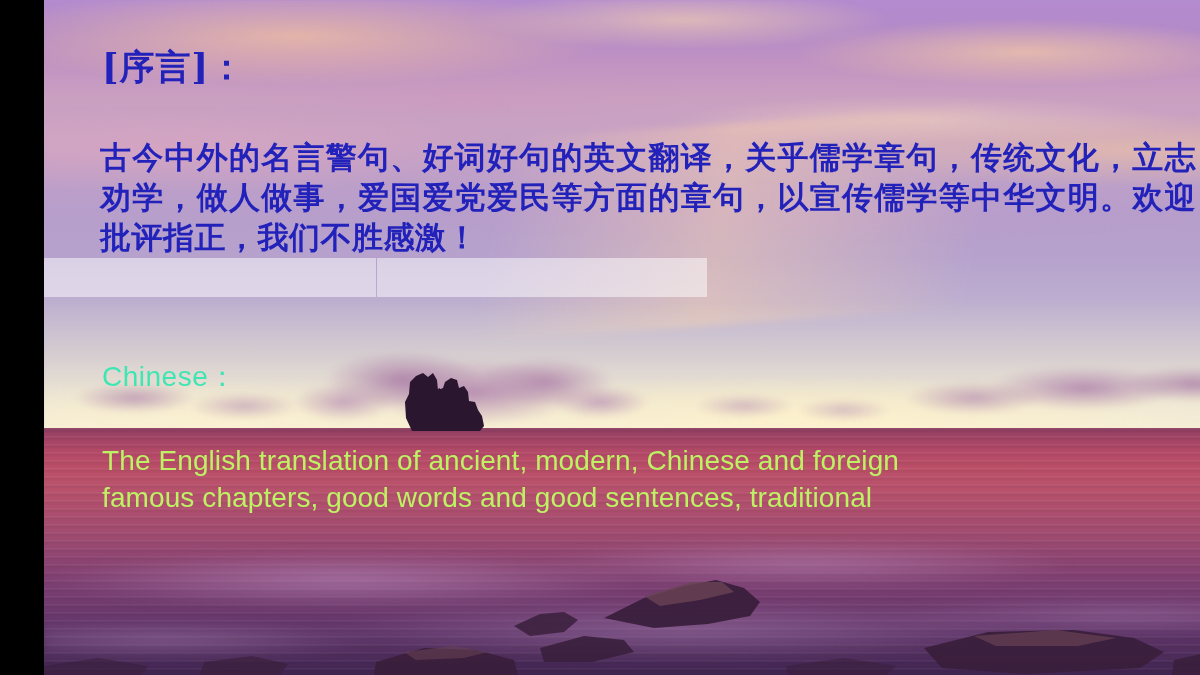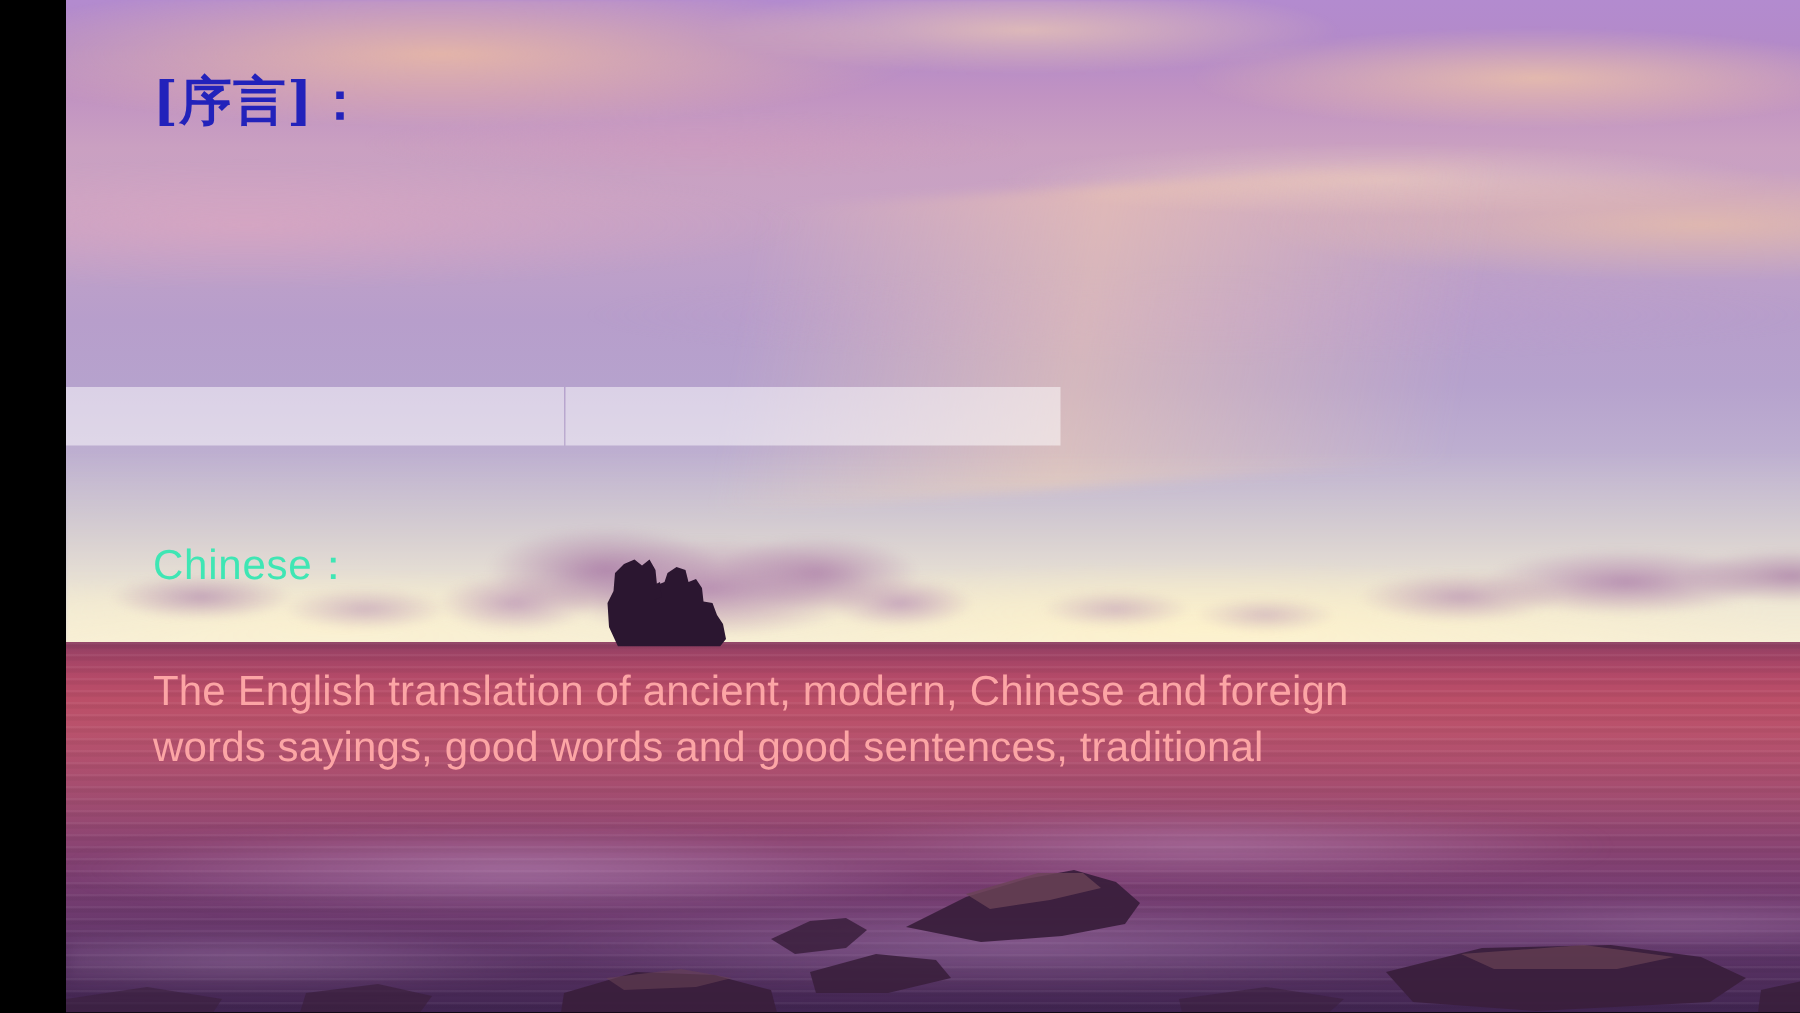--- a/index.html
+++ b/index.html
@@ -181,21 +181,21 @@
     white-space: pre;
   }
   .en-body {
     position: absolute;
     left: 58px; top: 442px;
     width: 1060px;
     font-family: "Liberation Sans", sans-serif;
     font-size: 28px;
     font-weight: 400;
     line-height: 37px;
-    color: #fca5a5;
+    color: #bef264;
     letter-spacing: .1px;
   }
   .en-body span { display: block; }
 </style>
 </head>
 <body>
 
 <div id="slide">
 
   <div class="bg-layer bg-sky"></div>
@@ -232,21 +232,22 @@
         <path d="M742 126 L800 118 L852 126 L842 135 L744 135 Z" opacity=".55"></path>
       </g>
     </svg>
   </div>
 
   <div class="white-band" style="left:0px;  top:258px; width:332px; height:39px;"></div>
   <div class="white-band" style="left:333px;top:258px; width:330px; height:39px;"></div>
 
   <div class="cn-title">[序言]：</div>
 
+  <div class="cn-body">古今中外的名言警句、好词好句的英文翻译，关乎儒学章句，传统文化，立志劝学，做人做事，爱国爱党爱民等方面的章句，以宣传儒学等中华文明。欢迎批评指正，我们不胜感激！</div>
 
   <div class="en-title">Chinese：</div>
 
   <div class="en-body">
     <span>The English translation of ancient, modern, Chinese and foreign</span>
-    <span>words sayings, good words and good sentences, traditional</span>
+    <span>famous chapters, good words and good sentences, traditional</span>
   </div>
 
 </div>
 
 </body></html>

